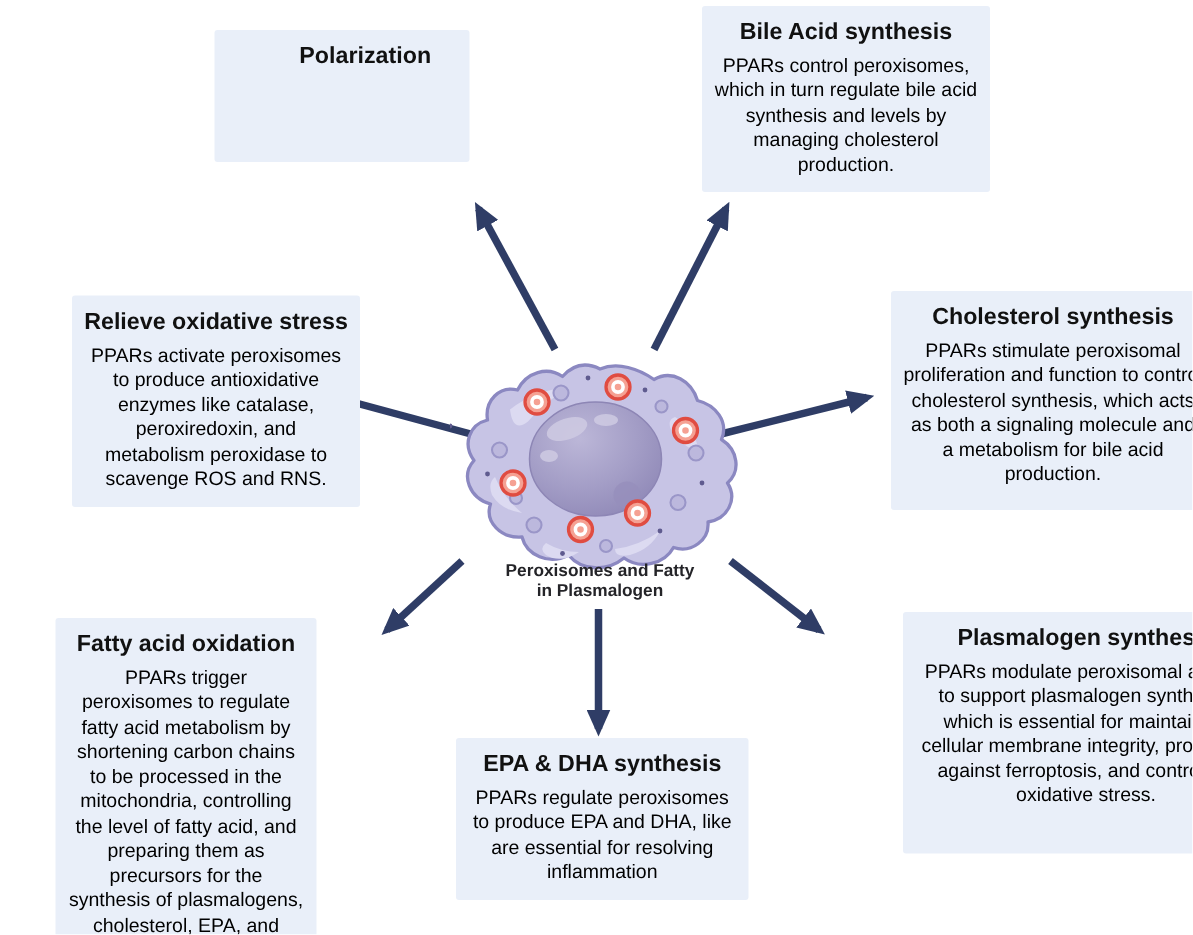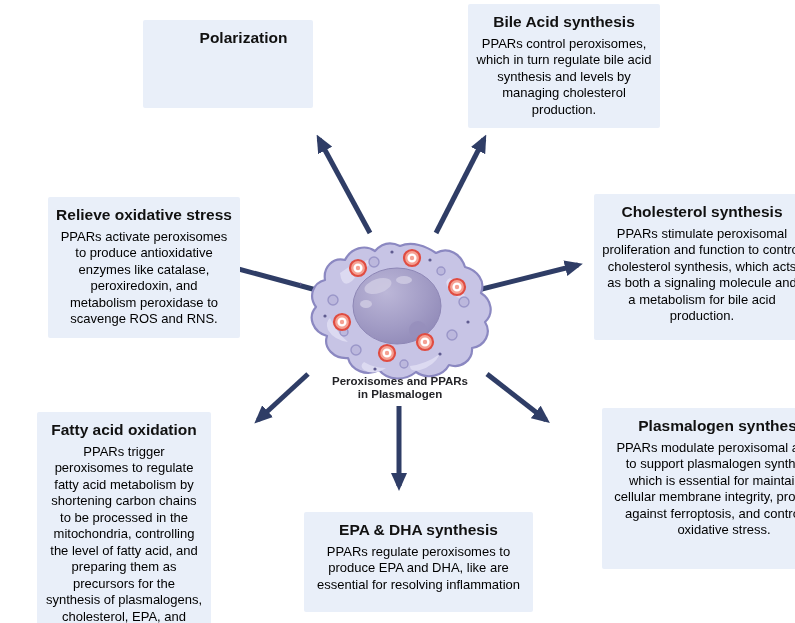--- a/index.html
+++ b/index.html
@@ -51,21 +51,21 @@
     font-weight: bold;
     color: #242428;
     line-height: 1.15;
   }
   
   .box-polarization   { left: 143px; top: 20px;  width: 170px; min-height: 88px; padding-left: 39px; }
   .box-bile-acid      { left: 468px; top: 4px;   width: 192px; min-height: 118px; }
   .box-relieve        { left: 8px;   top: 197px; width: 192px; min-height: 131px; margin-left: 40px; }
   .box-cholesterol    { left: 594px; top: 194px; width: 216px; min-height: 146px; }
   .box-fatty-acid     { left: 37px;  top: 412px; width: 174px; min-height: 189px; }
-  .box-epa-dha        { left: 304px; top: 512px; width: 229px; min-height: 100px; }
+  .box-epa-dha        { left: 304px; top: 492px; width: 195px; min-height: 100px; }
   .box-plasmalogen    { left: 602px; top: 408px; width: 244px; min-height: 161px; }
 </style>
 </head>
 <body>
 
 <div class="canvas">
 
   <svg class="arrows-layer" width="795" height="623" viewBox="0 0 795 623">
     <defs>
       <marker id="ah" markerUnits="userSpaceOnUse" markerWidth="18" markerHeight="16" refX="13" refY="8" orient="auto">
@@ -160,21 +160,21 @@
           <circle r="3.4" fill="#f5a193" stroke="#ffffff" stroke-width="2.4"></circle>
         </g>
       <g transform="translate(87,115)">
           <circle r="8" fill="#f5a193" stroke="#e04c41" stroke-width="2.2"></circle>
           <circle r="3.4" fill="#f5a193" stroke="#ffffff" stroke-width="2.4"></circle>
         </g>
     </g>
   </svg>
 
   <div class="center-label">
-    <div>Peroxisomes and PPARs</div>
+    <div>Peroxisomes and Fatty</div>
     <div>in Plasmalogen</div>
   </div>
 
   <div class="info-box box-polarization">
     <div class="box-title">Polarization</div>
   </div>
 
   <div class="info-box box-bile-acid">
     <div class="box-title">Bile Acid synthesis</div>
     <div class="box-body">PPARs control peroxisomes, which in turn regulate bile acid synthesis and levels by managing cholesterol production.</div>

